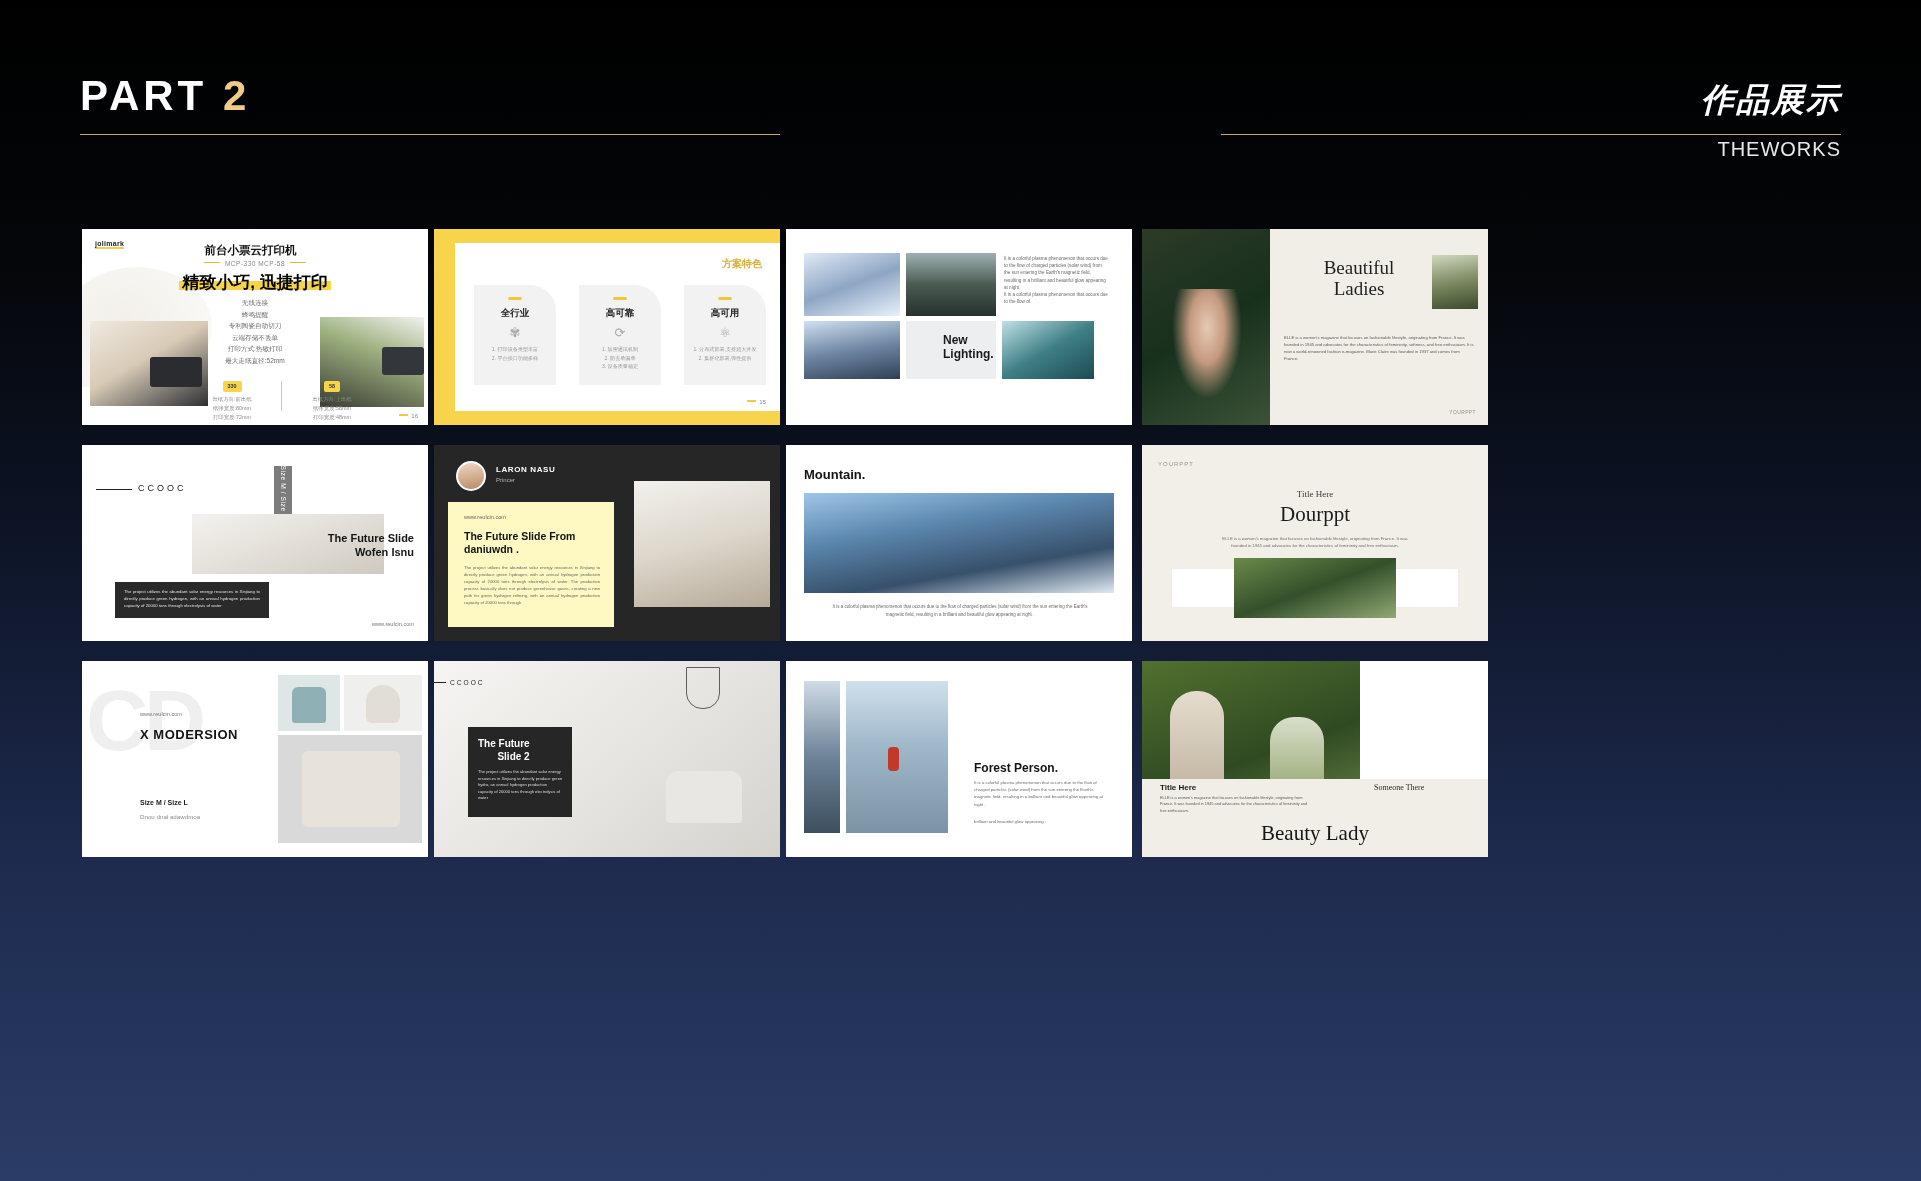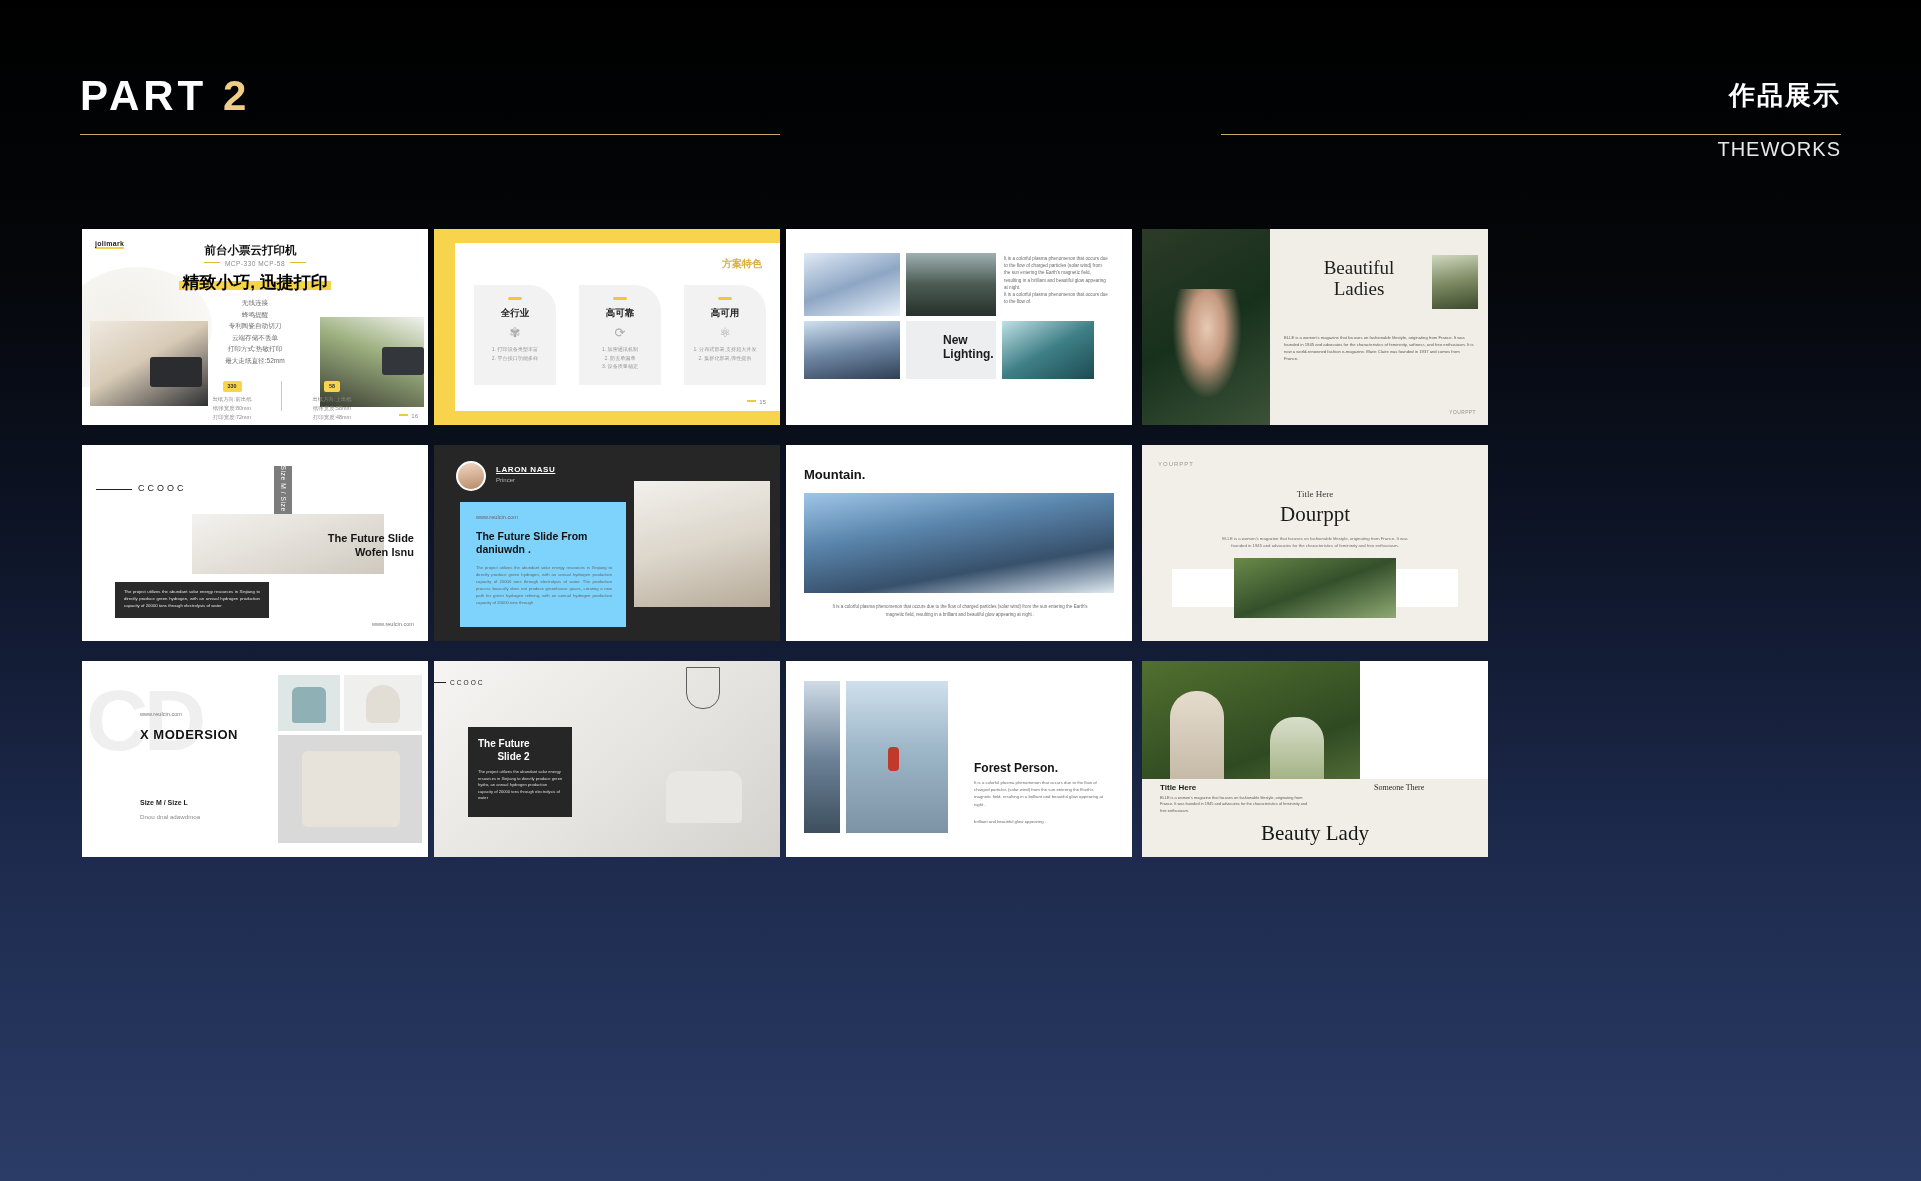--- a/index.html
+++ b/index.html
@@ -8,21 +8,21 @@
     font-family: "Liberation Sans", sans-serif;
     background: linear-gradient(to bottom, #000000 0%, #040609 22%, #0d1426 45%, #1d2a4d 72%, #2b3c66 100%);
     color:#fff;
   }
 
   
   #header { position:absolute; left:0; top:0; width:1921px; height:215px; }
   .part-label { position:absolute; left:80px; top:72px; font-size:42px; font-weight:bold; letter-spacing:4px; color:#ffffff; }
   .part-label .num { color:#f0cd87; }
   .zh-title { position:absolute; left:82px; top:150px; font-size:36px; font-weight:bold; color:#f2d79a; letter-spacing:2px; }
-  .hdr-right-zh { position:absolute; right:80px; top:78px; font-size:26px; font-weight:bold; color:#ffffff; letter-spacing:2px; }
+  .hdr-right-zh { position:absolute; right:80px; top:78px; font-size:33px; font-weight:bold; color:#ffffff; letter-spacing:2px;font-style:italic; }
   .hdr-rule-l { position:absolute; left:80px; top:134px; width:700px; height:1px; background:#c9a96a; }
   .hdr-rule-r { position:absolute; right:80px; top:134px; width:620px; height:1px; background:#c9a96a; }
   .hdr-right-en { position:absolute; right:80px; top:138px; font-size:20px; color:#e8e8e8; letter-spacing:1px; font-weight:300; }
 
   
   #grid { position:absolute; left:82px; top:229px; width:1406px; height:628px; }
   .slide { position:absolute; width:346px; height:196px; background:#fff; overflow:hidden; color:#222; }
   .c0 { left:0; }   .c1 { left:352px; }  .c2 { left:704px; }  .c3 { left:1060px; }
   .r0 { top:0; }    .r1 { top:216px; }   .r2 { top:432px; }
 
@@ -90,23 +90,23 @@
   .s5-tabtxt { position:absolute; left:-19px; top:24px; width:56px; transform:rotate(90deg); font-size:6.6px; color:#fff; letter-spacing:.6px; }
   .s5-img { left:110px; top:69px; width:192px; height:60px; background:linear-gradient(160deg,#f4f2ef,#e3dfd8,#cfc9bf); }
   .s5-h { right:14px; top:86px; width:180px; text-align:right; font-size:11px; font-weight:bold; line-height:14px; color:#161616; }
   .s5-box { left:33px; top:137px; width:154px; height:36px; background:#2a2a2a; }
   .s5-boxt { position:absolute; left:9px; top:6px; right:9px; font-size:4.3px; line-height:7px; color:#e2e2e2; text-align:justify; }
   .s5-url { right:14px; bottom:14px; font-size:5.6px; color:#777; }
 
   
   .s6-bg { left:0; top:0; width:346px; height:196px; background:#262626; }
   .s6-av { left:22px; top:16px; width:30px; height:30px; border-radius:50%; background:linear-gradient(170deg,#f0d7c3,#b98a68); border:2px solid #fff; }
-  .s6-n { left:62px; top:20px; font-size:8px; font-weight:bold; color:#fff; letter-spacing:.6px;text-decoration:underline; }
+  .s6-n { left:62px; top:20px; font-size:8px; font-weight:bold; color:#fff; letter-spacing:.6px; }
   .s6-r { left:62px; top:32px; font-size:6px; color:#b6b6b6; }
-  .s6-card { left:26px; top:57px; width:166px; height:125px; background:#7dd3fc;padding-left:12px; }
+  .s6-card { left:14px; top:57px; width:166px; height:125px; background:#fef9c3;padding-left:12px; }
   .s6-url { position:absolute; left:16px; top:12px; font-size:5.6px; color:#666; }
   .s6-h { position:absolute; left:16px; top:28px; right:14px; font-size:10.5px; font-weight:bold; line-height:13px; color:#111; }
   .s6-p { position:absolute; left:16px; top:62px; right:14px; font-size:4.2px; line-height:7px; color:#666; text-align:justify; }
   .s6-img { left:200px; top:36px; width:136px; height:126px; background:linear-gradient(165deg,#f3f1ed,#dcd6cb,#b6aa98); }
 
   
   .s7-h { left:18px; top:22px; font-size:13px; font-weight:bold; color:#141414; }
   .s7-img { left:18px; top:48px; width:310px; height:100px; background:linear-gradient(170deg,#9fc6e8 0%,#5b86ad 35%,#37506b 70%,#dfe9f2 100%); }
   .s7-p { left:38px; top:158px; width:272px; text-align:center; font-size:4.5px; line-height:7.5px; color:#6a6a6a; }
 

